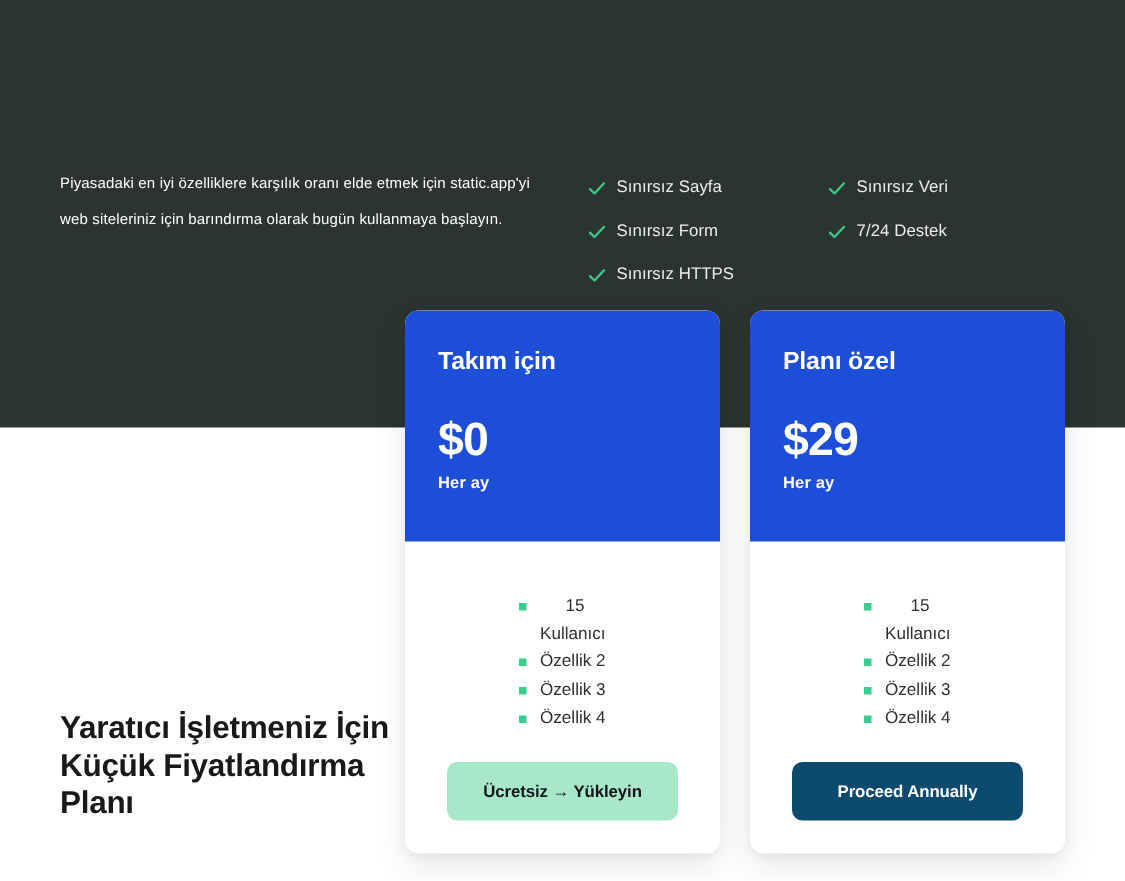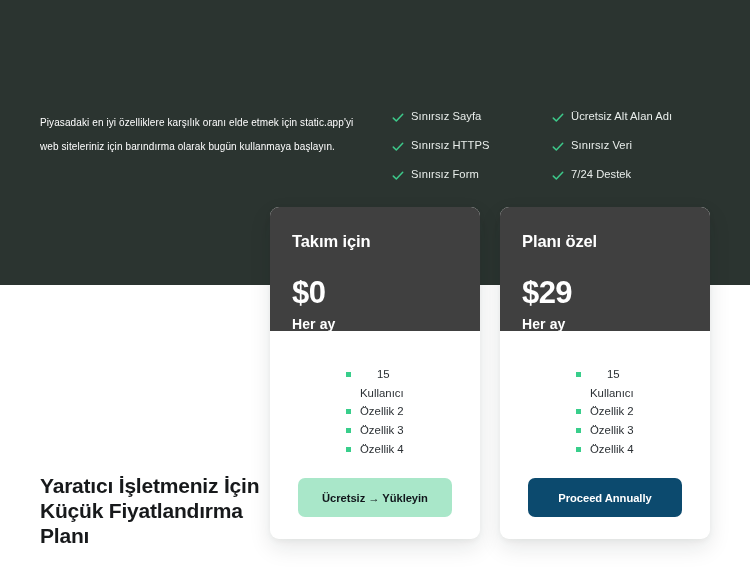--- a/index.html
+++ b/index.html
@@ -44,21 +44,21 @@
 
   .feat-col {
     position: absolute;
     top: 110px;
   }
   .feat-col.col-a { left: 392px; width: 150px; }
   .feat-col.col-b { left: 552px; width: 170px; }
 
   .feat-row {
     display: flex;
-    align-items: flex-start;
+    align-items: flex-end;
     height: 21px;
     margin-bottom: 8px;
   }
   .feat-check {
     width: 12px;
     height: 12px;
     margin-right: 7px;
     flex: 0 0 auto;
     display: block;
   }
@@ -89,43 +89,43 @@
     width: 210px;
     background: #ffffff;
     border-radius: 9px;
     box-shadow: 0 9px 22px rgba(17, 30, 25, 0.10), 0 2px 6px rgba(17, 30, 25, 0.05);
     overflow: hidden;
   }
   .card.card-1 { left: 270px; }
   .card.card-2 { left: 500px; }
 
   .card-head {
-    background: #404040;
-    padding: 25px 22px 6px 22px;
+    background: #1d4ed8;
+    padding: 25px 22px 36px 22px;
     height: 93px;
     box-sizing: content-box;
   }
   .plan-name {
     color: #ffffff;
     font-size: 16.5px;
     font-weight: bold;
     letter-spacing: -0.1px;
     margin: 0 0 26px 0;
   }
   .plan-price {
     color: #ffffff;
     font-size: 31px;
     font-weight: bold;
     letter-spacing: -0.6px;
     line-height: 31px;
     margin: 0;
   }
   .plan-period {
     color: #ffffff;
-    font-size: 14px;
+    font-size: 11px;
     font-weight: bold;
     letter-spacing: 0.1px;
     margin: 8px 0 0 0;
   }
 
   .card-body {
     padding: 18px 22px 22px 22px;
   }
   .bullets {
     list-style: none;
@@ -199,41 +199,33 @@
           </svg>
         </span>
         <span class="feat-label">Sınırsız Sayfa</span>
       </div>
       <div class="feat-row">
         <span class="feat-check">
           <svg viewBox="0 0 12 12" width="12" height="12" aria-hidden="true">
             <path d="M1.3 6.1 L4.3 9.0 L10.7 2.2" fill="none" stroke="#3dc98a" stroke-width="1.5" stroke-linecap="round" stroke-linejoin="round"></path>
           </svg>
         </span>
+        <span class="feat-label">Sınırsız Form</span>
+      </div>
+      <div class="feat-row">
+        <span class="feat-check">
+          <svg viewBox="0 0 12 12" width="12" height="12" aria-hidden="true">
+            <path d="M1.3 6.1 L4.3 9.0 L10.7 2.2" fill="none" stroke="#3dc98a" stroke-width="1.5" stroke-linecap="round" stroke-linejoin="round"></path>
+          </svg>
+        </span>
         <span class="feat-label">Sınırsız HTTPS</span>
       </div>
-      <div class="feat-row">
-        <span class="feat-check">
-          <svg viewBox="0 0 12 12" width="12" height="12" aria-hidden="true">
-            <path d="M1.3 6.1 L4.3 9.0 L10.7 2.2" fill="none" stroke="#3dc98a" stroke-width="1.5" stroke-linecap="round" stroke-linejoin="round"></path>
-          </svg>
-        </span>
-        <span class="feat-label">Sınırsız Form</span>
-      </div>
     </div>
 
     <div class="feat-col col-b">
-      <div class="feat-row">
-        <span class="feat-check">
-          <svg viewBox="0 0 12 12" width="12" height="12" aria-hidden="true">
-            <path d="M1.3 6.1 L4.3 9.0 L10.7 2.2" fill="none" stroke="#3dc98a" stroke-width="1.5" stroke-linecap="round" stroke-linejoin="round"></path>
-          </svg>
-        </span>
-        <span class="feat-label">Ücretsiz Alt Alan Adı</span>
-      </div>
       <div class="feat-row">
         <span class="feat-check">
           <svg viewBox="0 0 12 12" width="12" height="12" aria-hidden="true">
             <path d="M1.3 6.1 L4.3 9.0 L10.7 2.2" fill="none" stroke="#3dc98a" stroke-width="1.5" stroke-linecap="round" stroke-linejoin="round"></path>
           </svg>
         </span>
         <span class="feat-label">Sınırsız Veri</span>
       </div>
       <div class="feat-row">
         <span class="feat-check">

